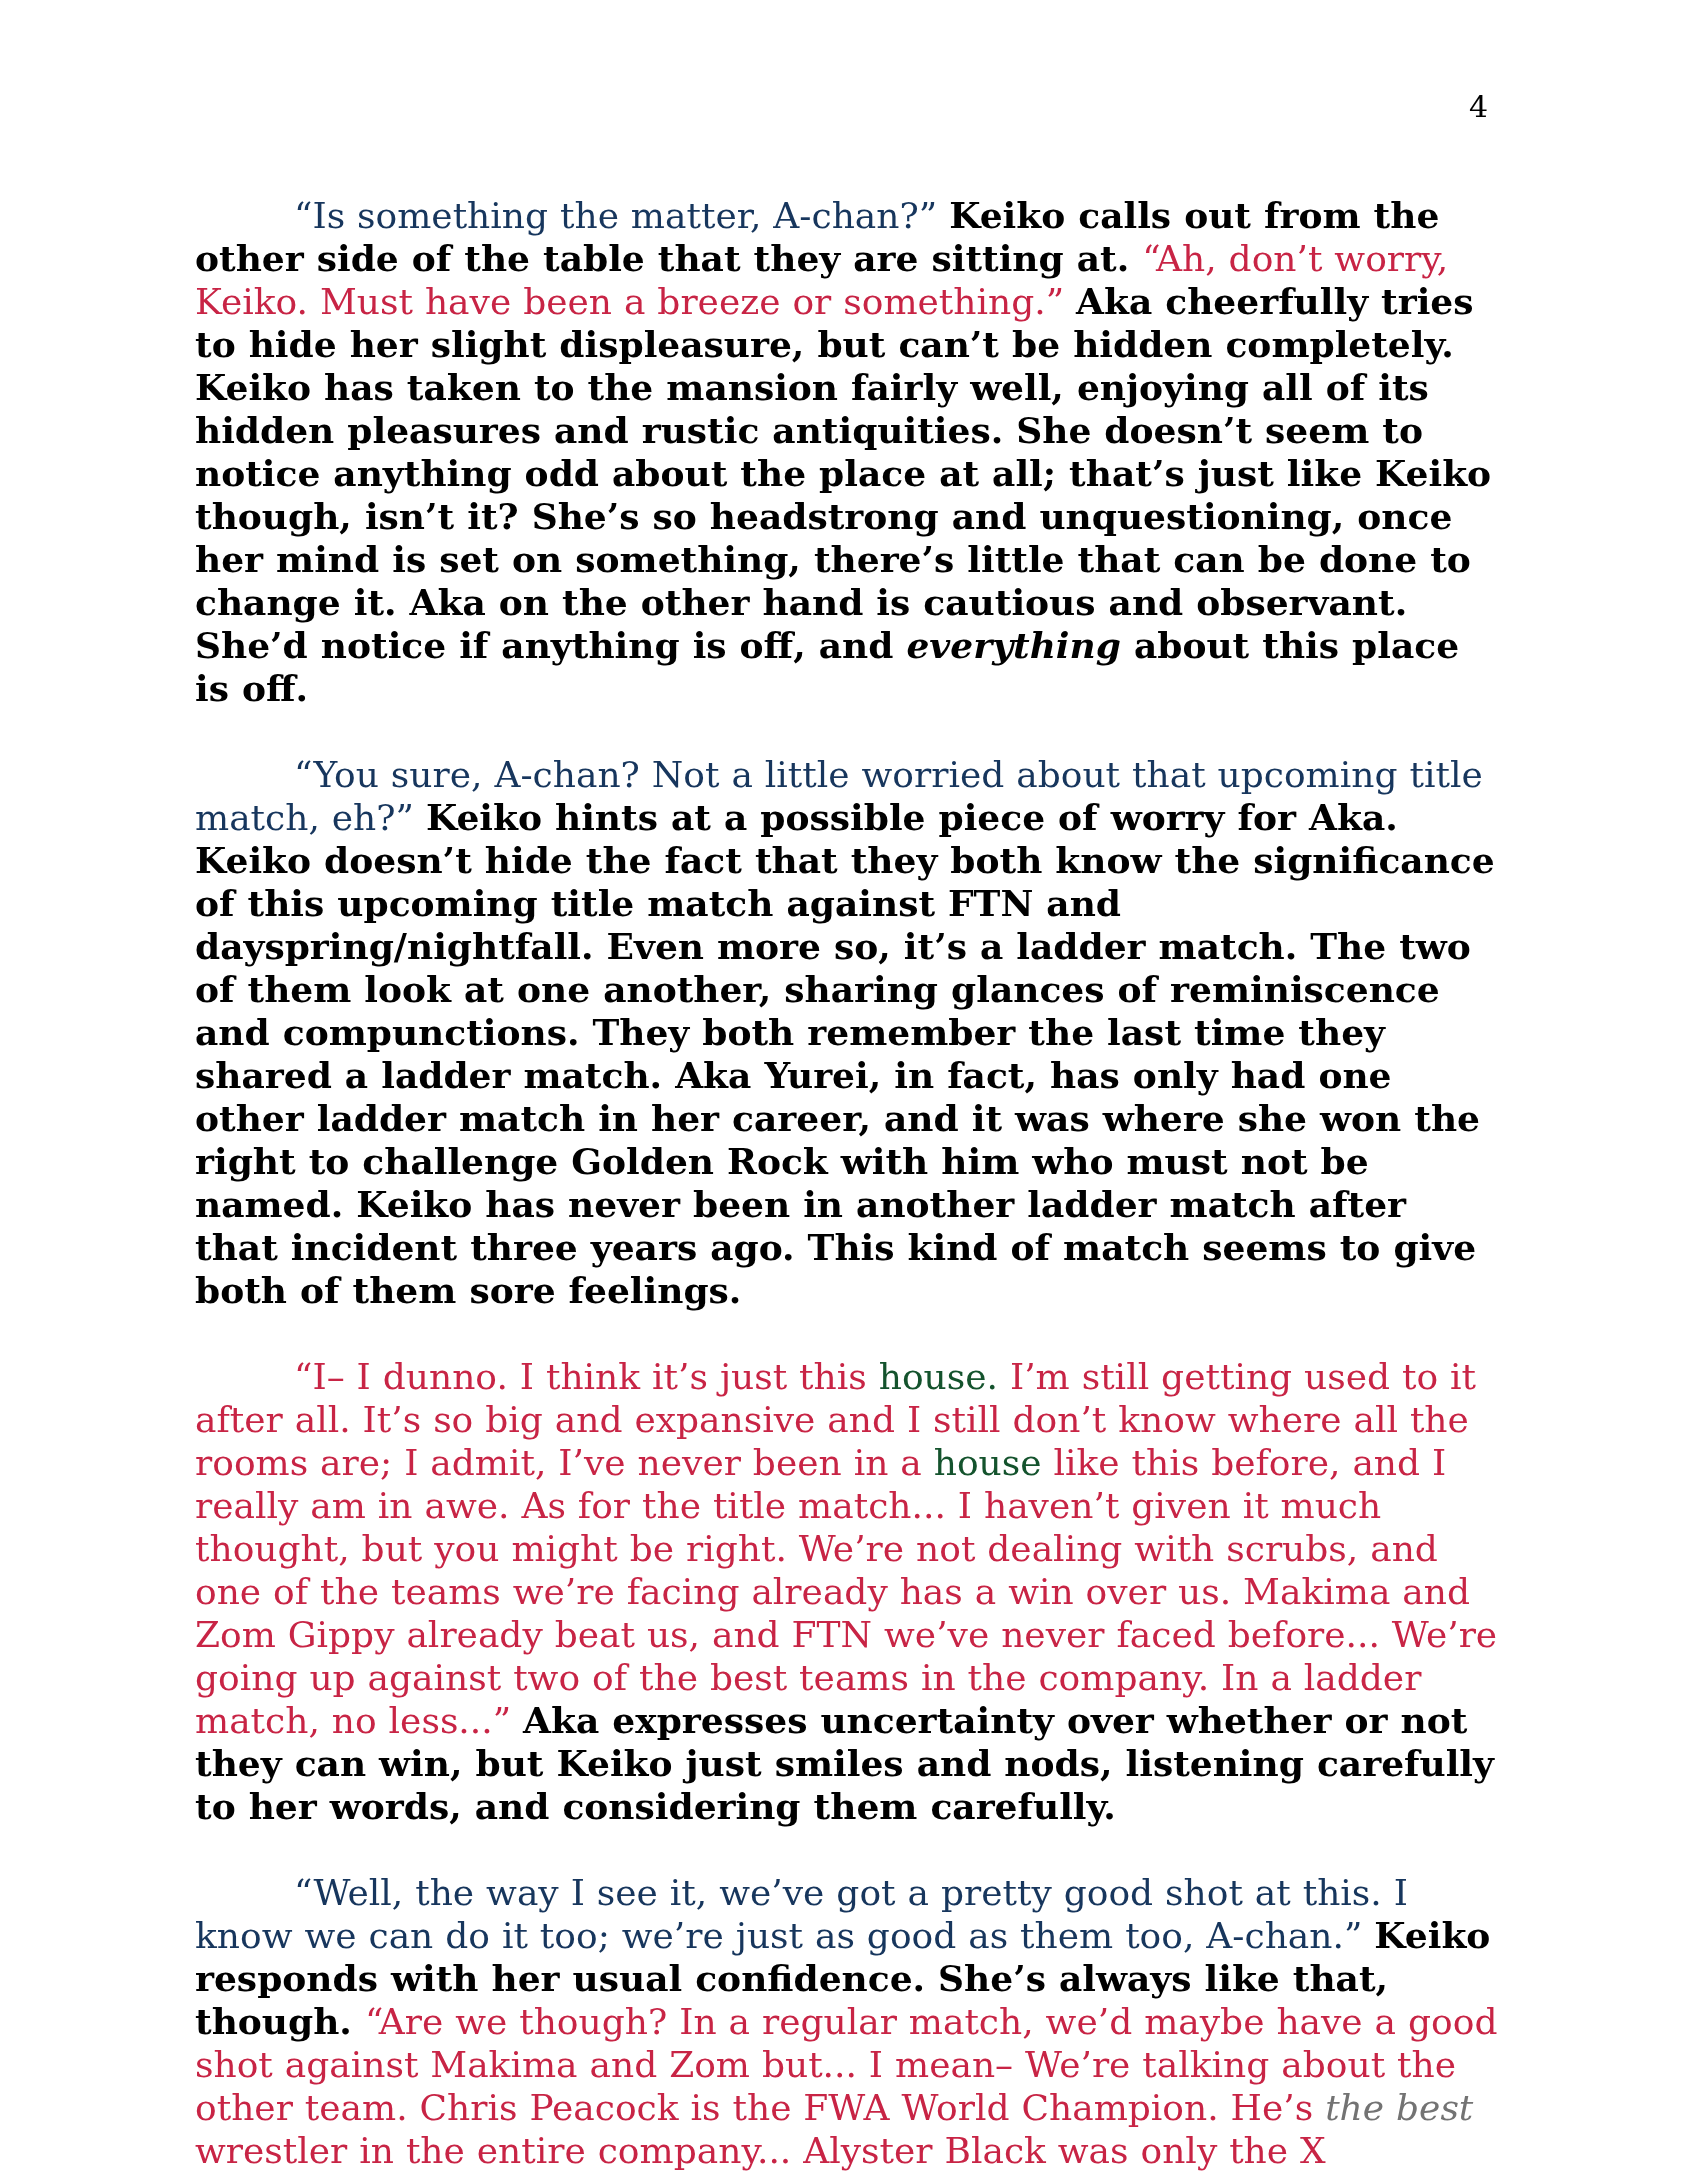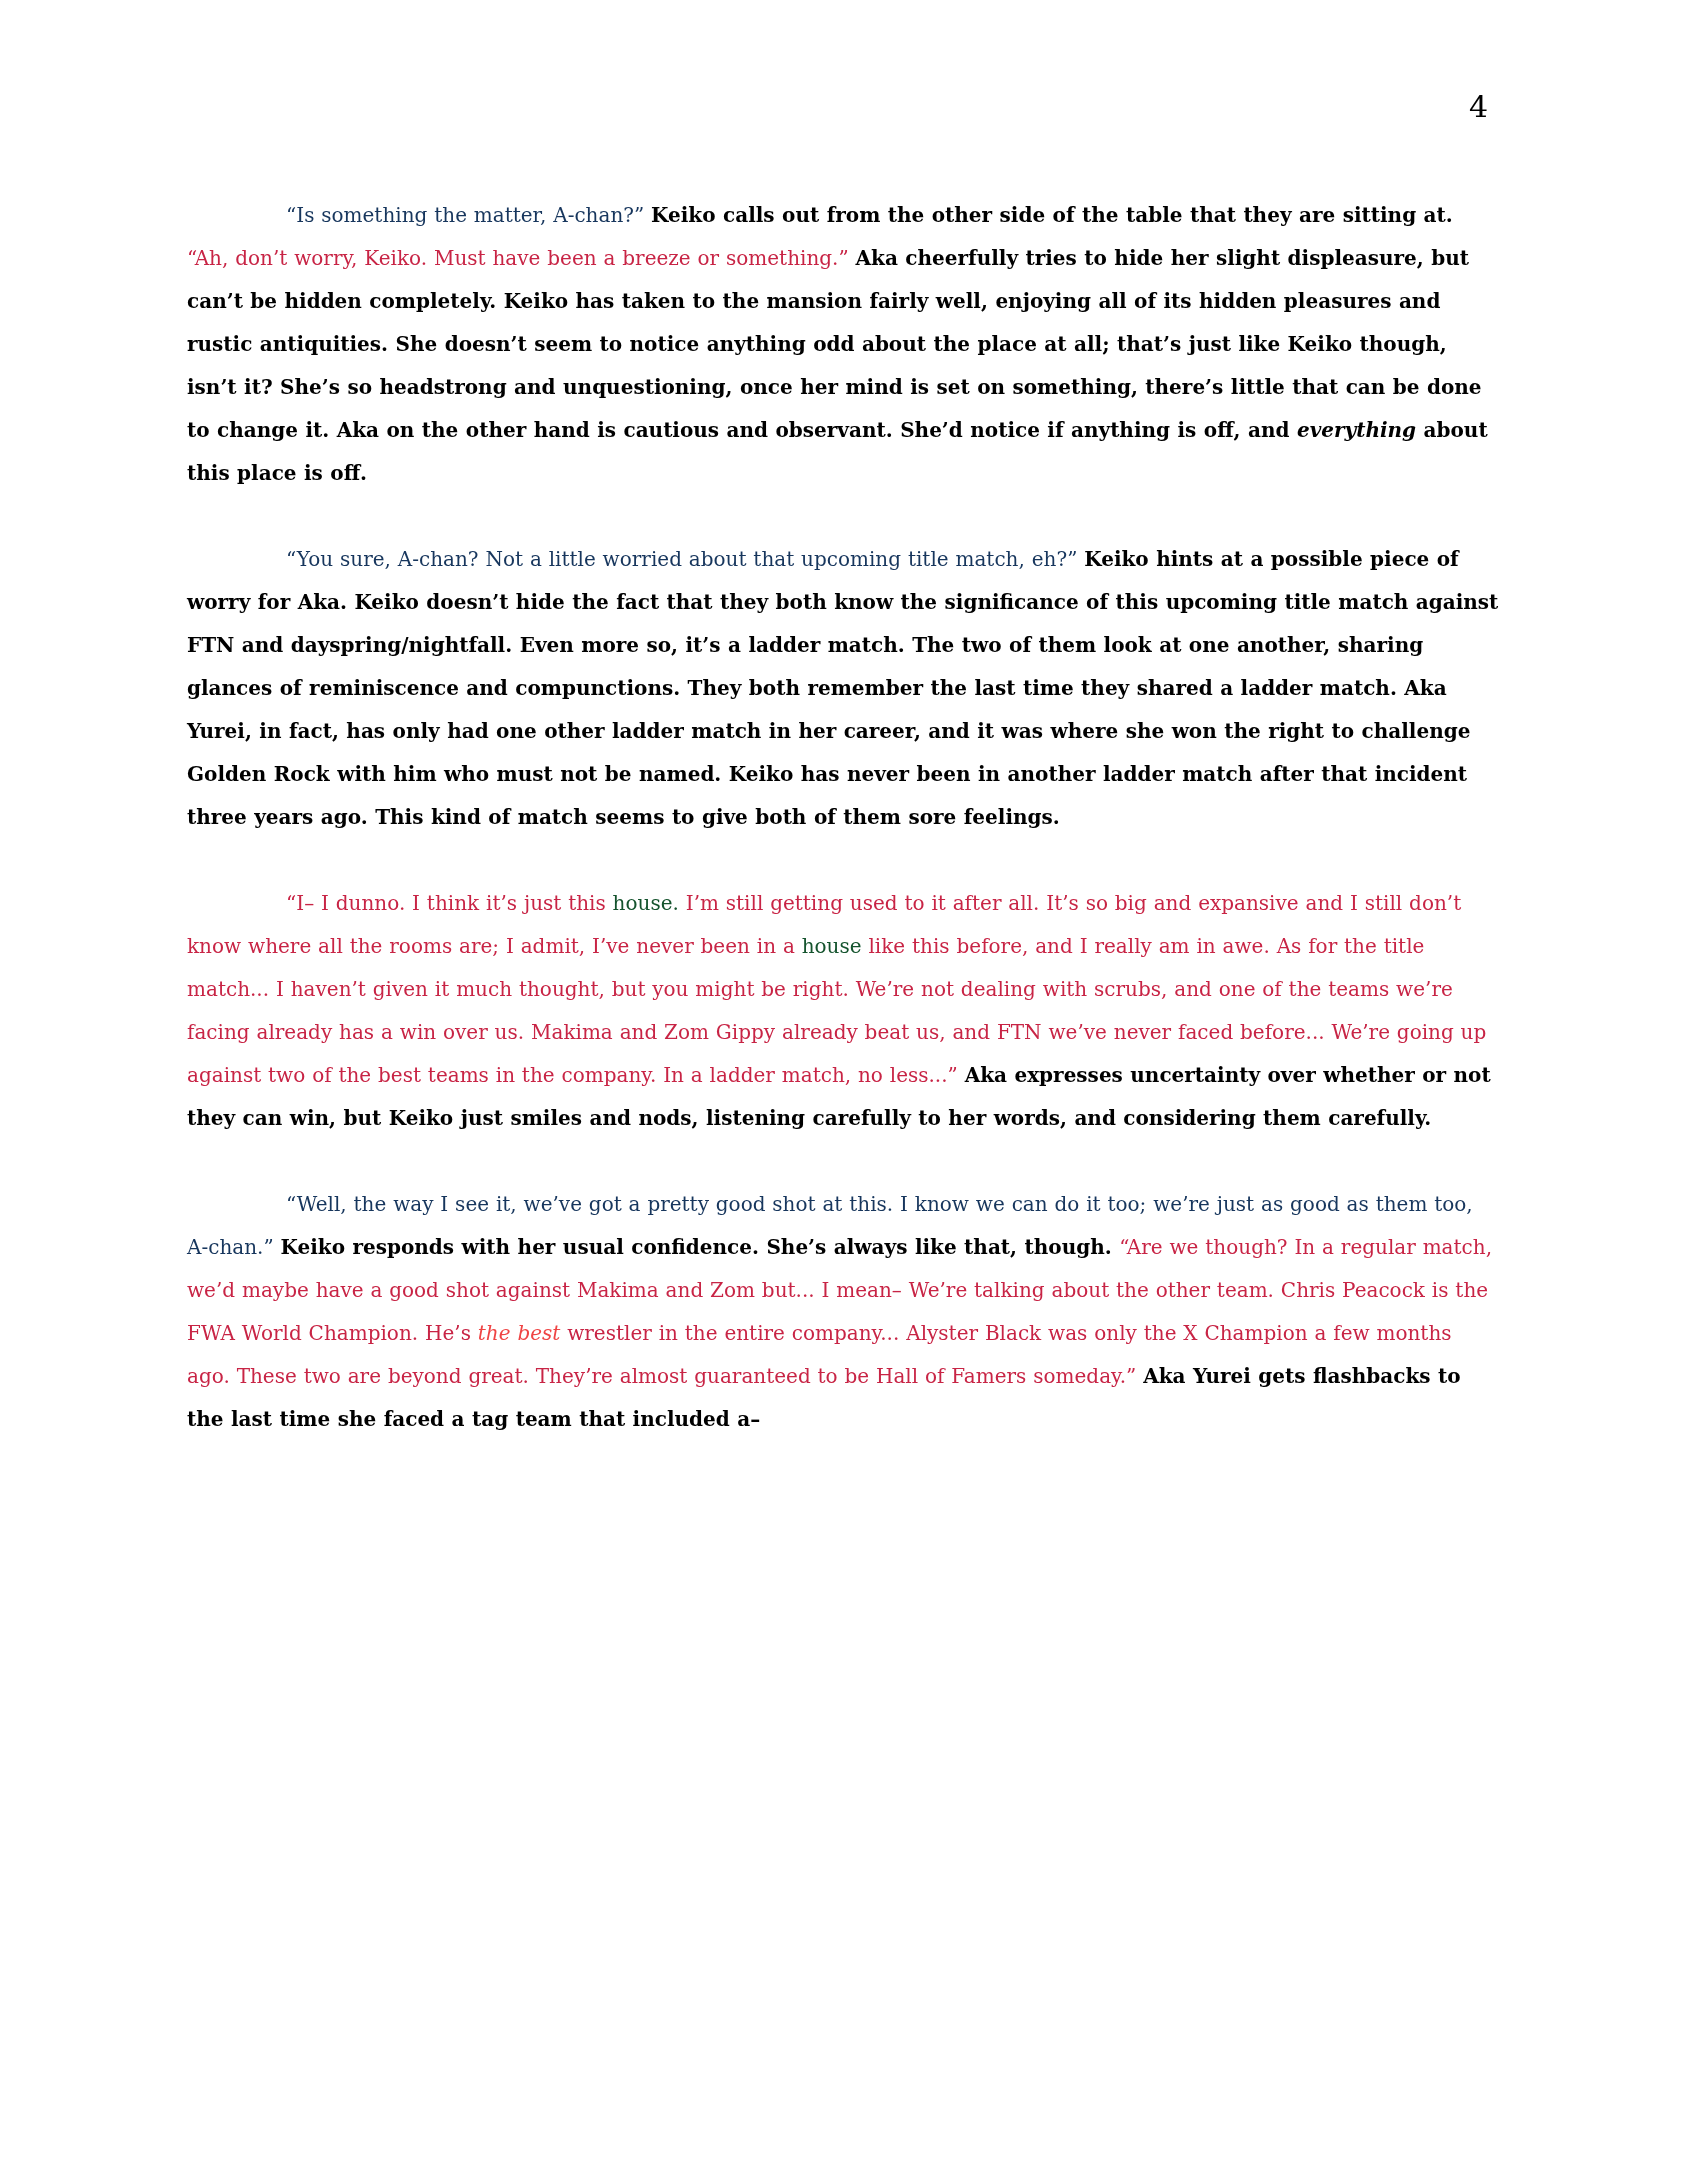--- a/index.html
+++ b/index.html
@@ -25,34 +25,34 @@
     color: #000000;
     line-height: 40px;
   }
   .body-text {
     position: absolute;
     top: 194px;
     left: 183px;
     width: 1317px;
   }
   .body-text p {
-    margin: 0 0 43px 4px;
-    font-size: 20px;
+    margin: 0 0 43px 12px;
+    font-size: 36px;
     line-height: 43px;
     text-indent: 99px;
     text-align: left;
     color: #000000;
     word-spacing: 0.5px;
   }
   .run-blue   { color: #17365D; }
   .run-red    { color: #C82445; }
   .run-red-bright { color: #14532d; }
   .run-bold   { color: #000000; font-weight: bold; }
   .run-bold-italic { color: #000000; font-weight: bold; font-style: italic; }
-  .run-red-italic  { color: #ef4444; font-style: italic; text-align: right; }
+  .run-red-italic  { color: #737373; font-style: italic; text-align: right; }
 </style>
 </head>
 <body>
 
 <div class="page">
   <div class="page-number">4</div>
   <div class="body-text" id="body-text">
       <p><span class="run-blue">“Is something the matter, A-chan?” </span><span class="run-bold">Keiko calls out from the other side of the table that they are sitting at. </span><span class="run-red">“Ah, don’t worry, Keiko. Must have been a breeze or something.” </span><span class="run-bold">Aka cheerfully tries to hide her slight displeasure, but can’t be hidden completely. Keiko has taken to the mansion fairly well, enjoying all of its hidden pleasures and rustic antiquities. She doesn’t seem to notice anything odd about the place at all; that’s just like Keiko though, isn’t it? She’s so headstrong and unquestioning, once her mind is set on something, there’s little that can be done to change it. Aka on the other hand is cautious and observant. She’d notice if anything is off, and </span><span class="run-bold-italic">everything</span><span class="run-bold"> about this place is off.</span></p>
       <p><span class="run-blue">“You sure, A-chan? Not a little worried about that upcoming title match, eh?” </span><span class="run-bold">Keiko hints at a possible piece of worry for Aka. Keiko doesn’t hide the fact that they both know the significance of this upcoming title match against FTN and dayspring/nightfall. Even more so, it’s a ladder match. The two of them look at one another, sharing glances of reminiscence and compunctions. They both remember the last time they shared a ladder match. Aka Yurei, in fact, has only had one other ladder match in her career, and it was where she won the right to challenge Golden Rock with him who must not be named. Keiko has never been in another ladder match after that incident three years ago. This kind of match seems to give both of them sore feelings.</span></p>
       <p><span class="run-red">“I– I dunno. I think it’s just this </span><span class="run-red-bright">house.</span><span class="run-red"> I’m still getting used to it after all. It’s so big and expansive and I still don’t know where all the rooms are; I admit, I’ve never been in a </span><span class="run-red-bright">house</span><span class="run-red"> like this before, and I really am in awe. As for the title match... I haven’t given it much thought, but you might be right. We’re not dealing with scrubs, and one of the teams we’re facing already has a win over us. Makima and Zom Gippy already beat us, and FTN we’ve never faced before... We’re going up against two of the best teams in the company. In a ladder match, no less...” </span><span class="run-bold">Aka expresses uncertainty over whether or not they can win, but Keiko just smiles and nods, listening carefully to her words, and considering them carefully.</span></p>

